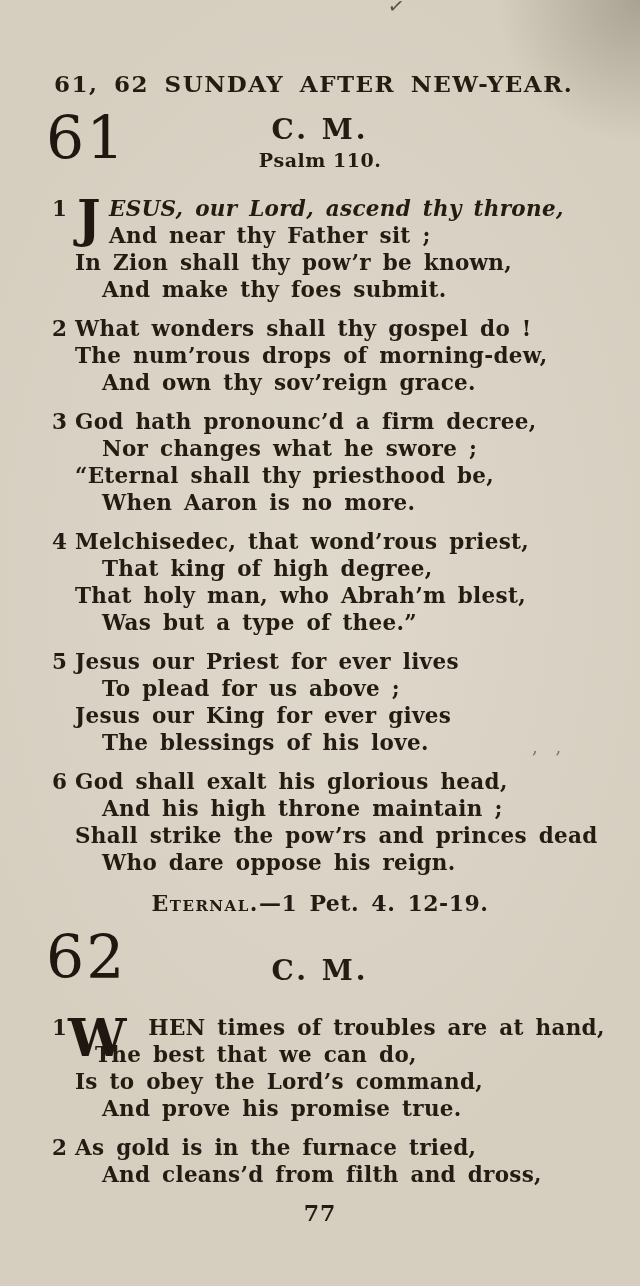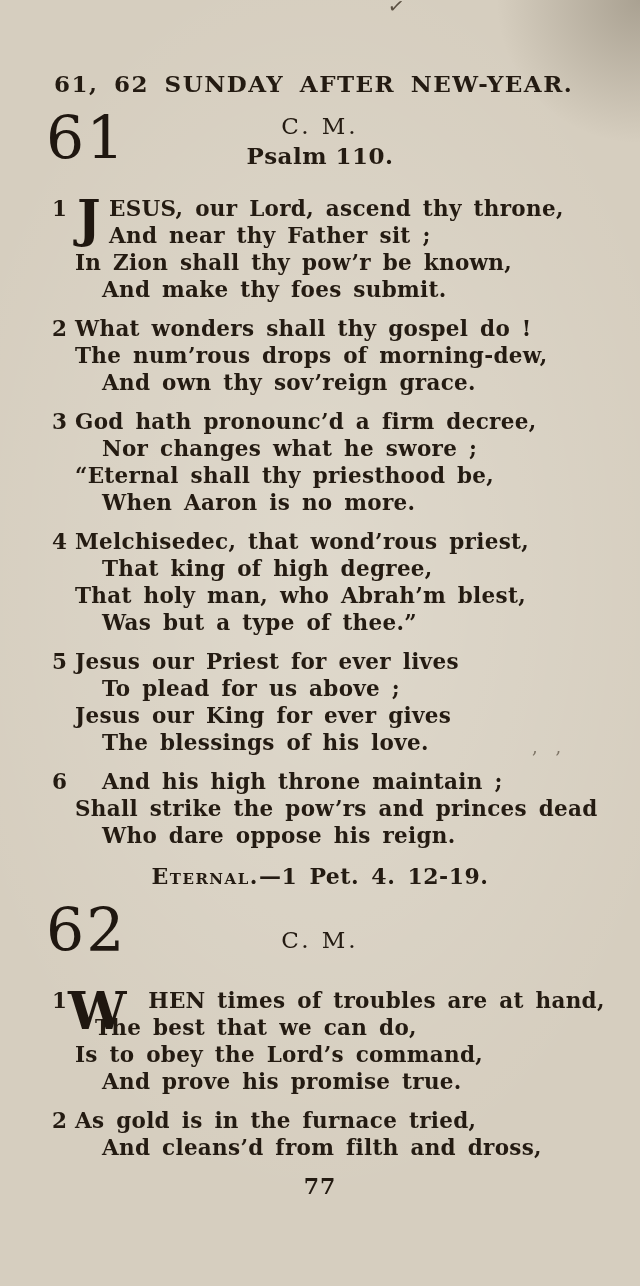--- a/index.html
+++ b/index.html
@@ -29,38 +29,38 @@
     white-space: nowrap;
   }
   .hymn-head { position: relative; height: 72px; margin-top: 14px; }
   .hymn-num {
     position: absolute; left: 46px; top: -8px;
     font-size: 60px; font-weight: normal; letter-spacing: 2px;
     color: #1f1710;
   }
   .head-center { text-align: center; padding-top: 2px; }
   .head62 .head-center { padding-top: 24px; }
-  .meter { font-size: 23px; font-weight: normal; letter-spacing: 3px; }
-  .psalm { font-size: 23px; font-weight: bold; margin-top: 3px; letter-spacing: 0.5px; }
+  .meter { font-size: 28px; font-weight: bold; letter-spacing: 3px; }
+  .psalm { font-size: 19px; font-weight: bold; margin-top: 3px; letter-spacing: 0.5px; }
   .hymn-body { padding-left: 55px; padding-right: 20px; margin-top: 12px; }
   .stanza {
     position: relative;
     font-size: 21.5px; font-weight: bold;
     line-height: 27px;
     margin-bottom: 12px;
     word-spacing: 4px;
     letter-spacing: 0.3px;
     white-space: nowrap;
   }
   .stanza-num { position: absolute; left: -3px; top: 0; }
   .line.odd  { margin-left: 20px; }
   .line.even { margin-left: 47px; }
   .dropcap { position: absolute; top: -2px; font-weight: bold; color: #1f1710; }
   .cap-j .dropcap { left: 22px; font-size: 50px; line-height: 52px; }
-  .cap-j .line.l1 { margin-left: 54px; }
+  .cap-j .line.l1 { margin-left: 54px; font-style: italic; }
   .cap-j .line.l2 { margin-left: 54px; }
   .cap-w .dropcap { left: 13px; font-size: 52px; line-height: 52px; }
   .cap-w .line.l1 { margin-left: 78px; text-align: center; }
   .cap-w .line.l2 { margin-left: 40px; }
   .epistle {
     text-align: center;
     font-size: 22px; font-weight: bold;
     margin-top: 14px;
     letter-spacing: 0.5px;
     word-spacing: 4px;
@@ -132,20 +132,21 @@
       </div>
       <div class="stanza">
         <span class="stanza-num">5</span>
         <div class="line odd l1">Jesus our Priest for ever lives</div>
         <div class="line even l2">To plead for us above ;</div>
         <div class="line odd l3">Jesus our King for ever gives</div>
         <div class="line even l4">The blessings of his love.</div>
       </div>
       <div class="stanza">
         <span class="stanza-num">6</span>
+        <div class="line odd l1">God shall exalt his glorious head,</div>
         <div class="line even l2">And his high throne maintain ;</div>
         <div class="line odd l3">Shall strike the pow’rs and princes dead</div>
         <div class="line even l4">Who dare oppose his reign.</div>
       </div>
     </div>
 
   <div class="epistle">
     <span class="ep-label">Eternal.</span><span>—1 Pet. 4. 12-19.</span>
   </div>
 

